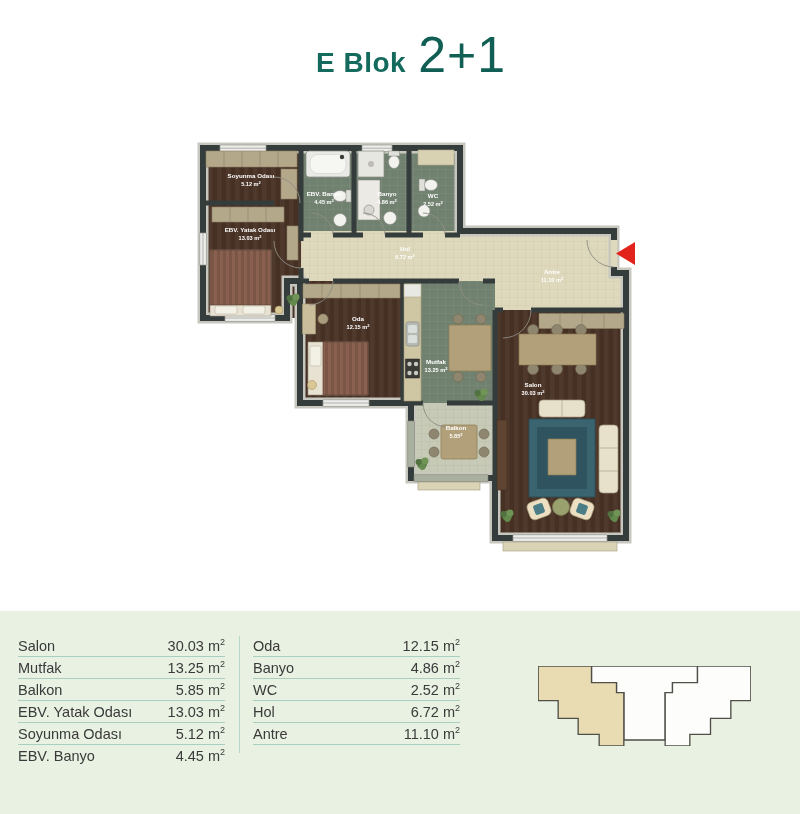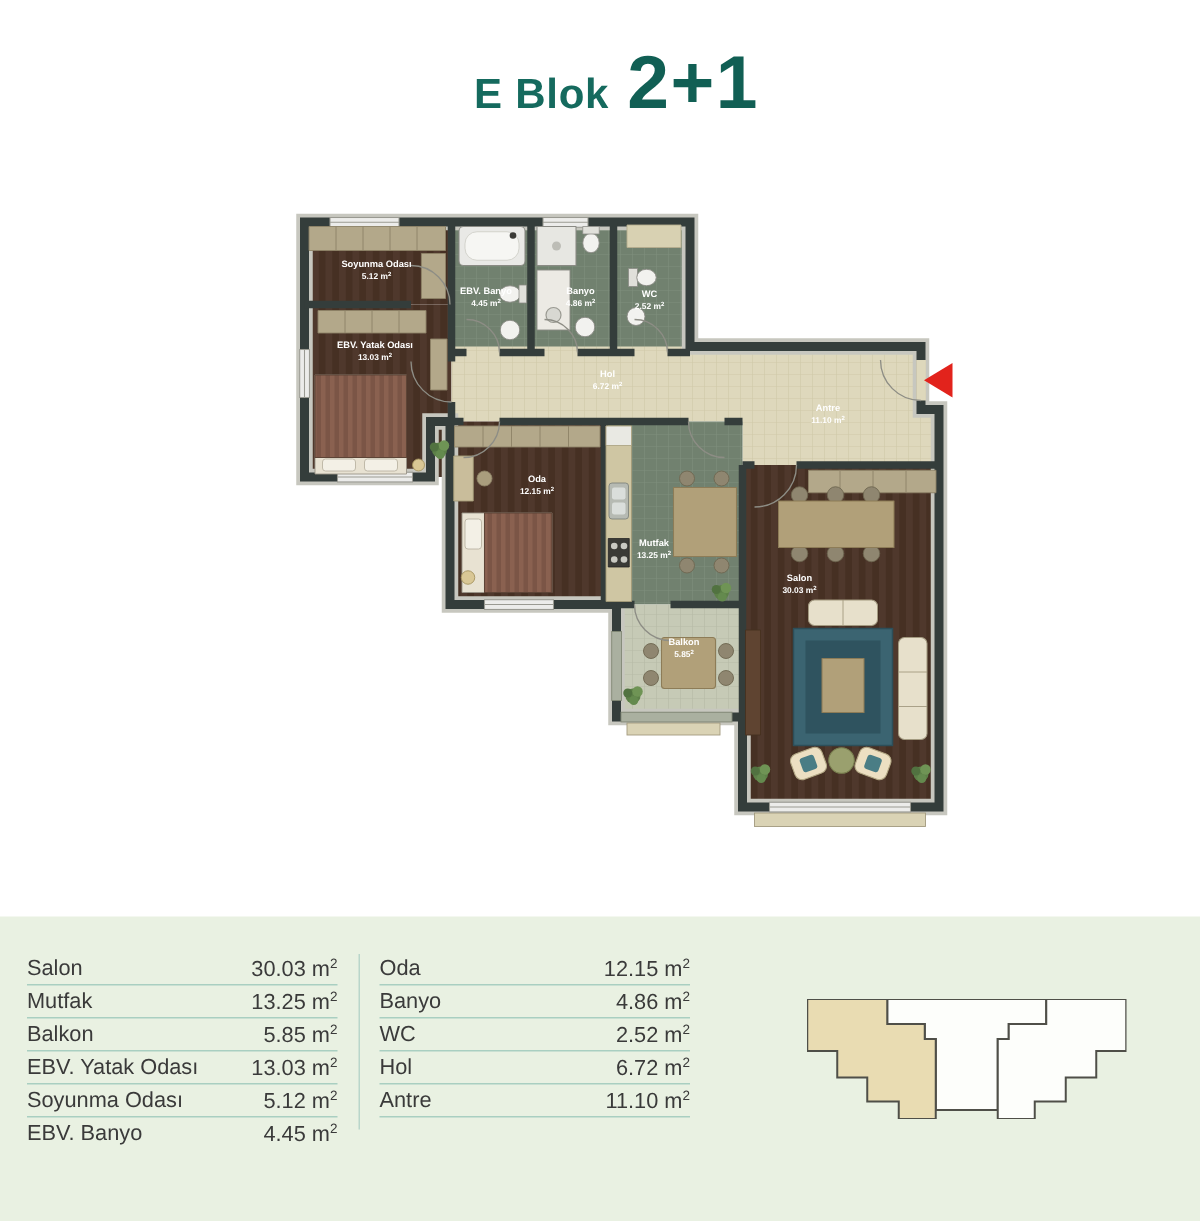--- a/index.html
+++ b/index.html
@@ -2,21 +2,21 @@
 <html><head>
 <meta charset="utf-8">
 <style>
   html,body{margin:0;padding:0;background:#fff;}
   .page{position:relative;width:800px;height:814px;background:#ffffff;
         font-family:"Liberation Sans",sans-serif;overflow:hidden;}
   
   .title-row{position:absolute;top:26px;left:0;width:100%;display:flex;
              justify-content:center;align-items:baseline;gap:12px;padding-left:11px;}
   .t-block{font-size:28px;font-weight:600;letter-spacing:.5px;color:#156a5e;}
-  .t-type{font-size:50px;font-weight:700;letter-spacing:1px;color:#115f54;}
+  .t-type{font-size:50px;font-weight:400;letter-spacing:1px;color:#115f54;}
   .t-gross{font-size:28px;font-weight:600;color:#2f9b8a;}
   .t-gross sup{font-size:15px;}
   
   .plan{position:absolute;left:190px;top:138px;width:455px;height:440px;}
   .rname{font-size:6.2px;font-weight:bold;fill:#ffffff;}
   .rarea{font-size:5.6px;font-weight:bold;fill:#ffffff;}
   .rsup{font-size:4px;}
   .rlabel{text-anchor:middle;}
   
   .band{position:absolute;left:0;top:611px;width:800px;height:203px;background:#e9f1e2;}

